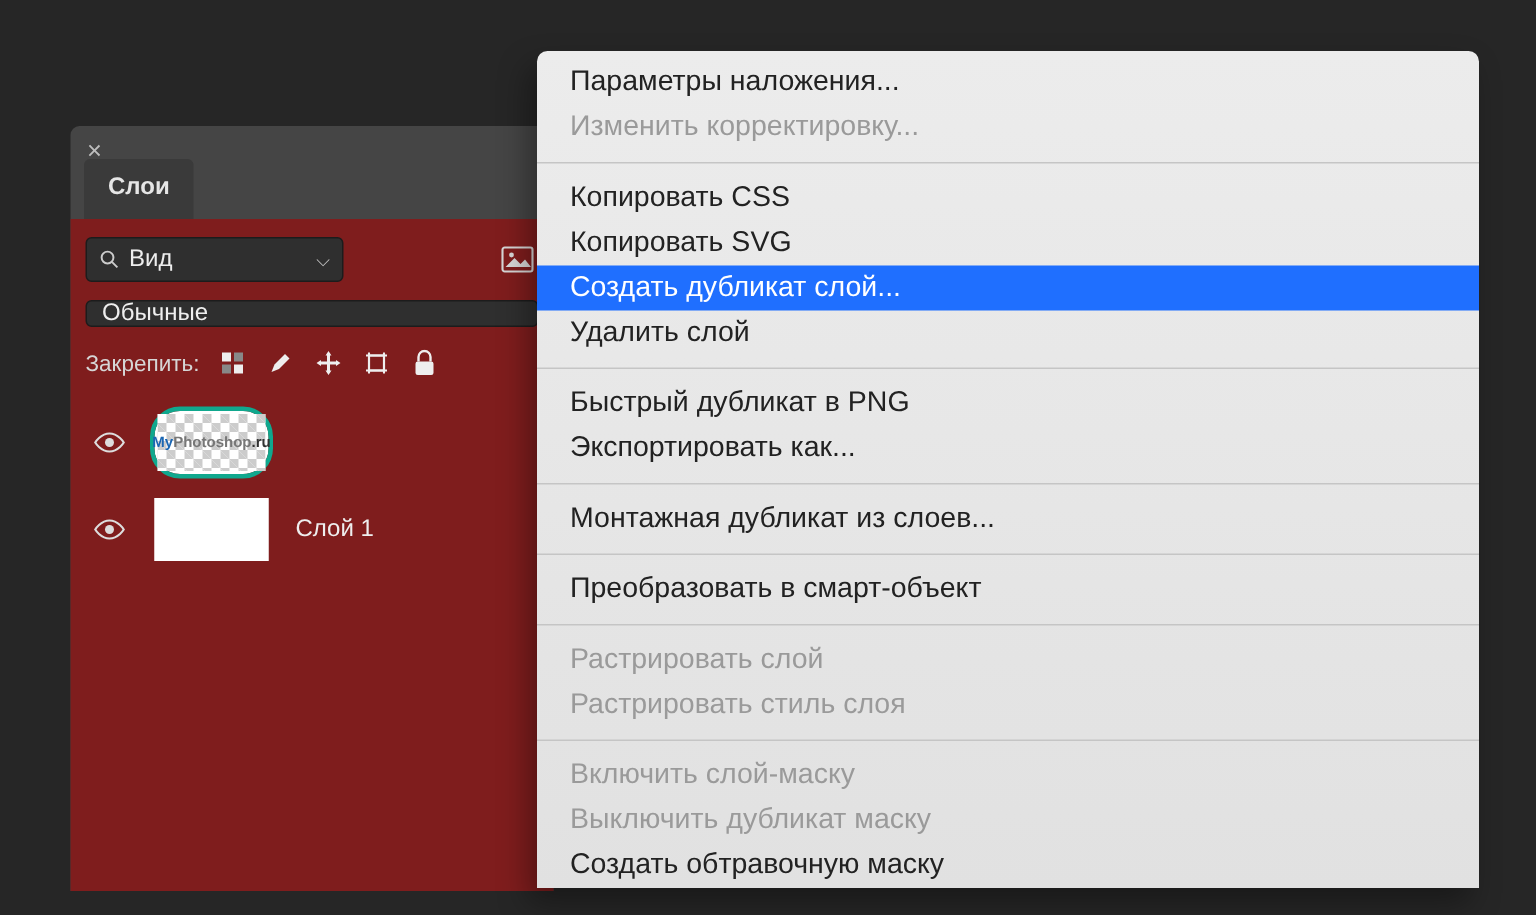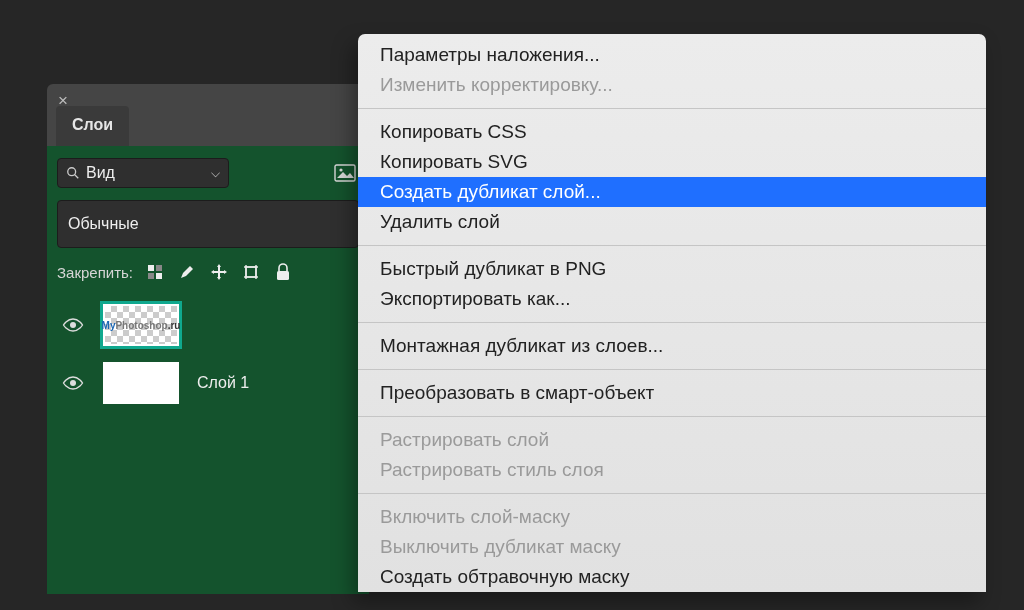--- a/index.html
+++ b/index.html
@@ -34,21 +34,21 @@
   .panel-tab {
     background: #3a3a3a;
     color: #e6e6e6;
     font-size: 16px;
     font-weight: 600;
     padding: 10px 16px 12px;
     border-radius: 4px 4px 0 0;
     margin-left: 9px;
   }
   .panel-body {
-    background: #14532d;
+    background: #7f1d1d;
     flex: 1;
     padding: 12px 10px 0 10px;
     display: flex;
     flex-direction: column;
     gap: 12px;
   }
   .row {
     display: flex;
     align-items: center;
     gap: 10px;
@@ -75,21 +75,21 @@
     margin-right: 6px;
     display: inline-flex;
   }
   .thumb-btn {
     width: 28px; height: 24px;
     display: flex; align-items: center; justify-content: center;
     margin-left: auto;
   }
   .blend-select {
     flex: 1;
-    height: 48px;
+    height: 18px;
     background: #2f2f2f;
     border: 1px solid #1c1c1c;
     border-radius: 4px;
     display: flex;
     align-items: center;
     padding: 0 10px;
     color: #eee;
     font-size: 16px;
   }
   .lock-row {
@@ -118,21 +118,21 @@
     font-size: 16px;
   }
   .eye { width: 24px; display:flex; justify-content:center; }
   .thumb {
     width: 76px;
     height: 42px;
     border: 2px solid #fff;
     background: #fff;
     position: relative;
   }
-  .thumb.sel { outline: 3px solid #10a88e; outline-offset: 0; }
+  .thumb.sel { outline: 3px solid #10a88e; outline-offset: 0; border-radius: 17px; }
   .thumb .checker {
     position: absolute; inset: 0;
     background:
       linear-gradient(45deg,#ccc 25%,transparent 25%,transparent 75%,#ccc 75%),
       linear-gradient(45deg,#ccc 25%,#fff 25%,#fff 75%,#ccc 75%);
     background-size: 12px 12px;
     background-position: 0 0, 6px 6px;
   }
   .thumb .logo {
     position: absolute; inset: 6px 2px;

